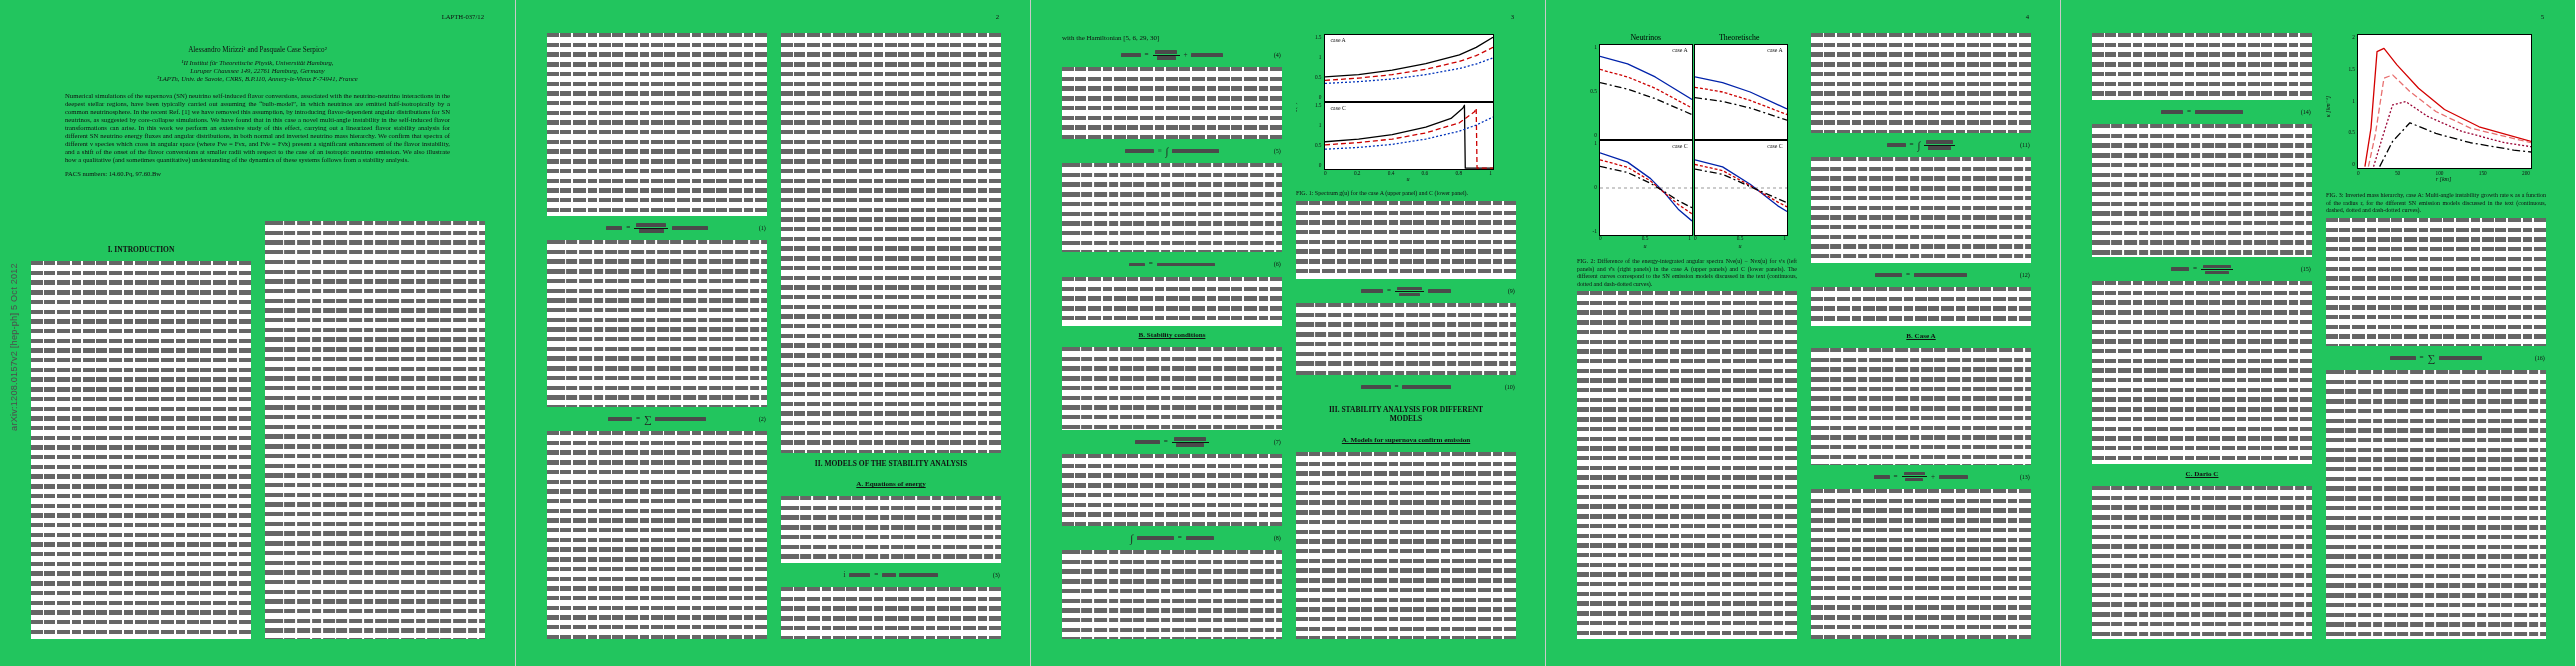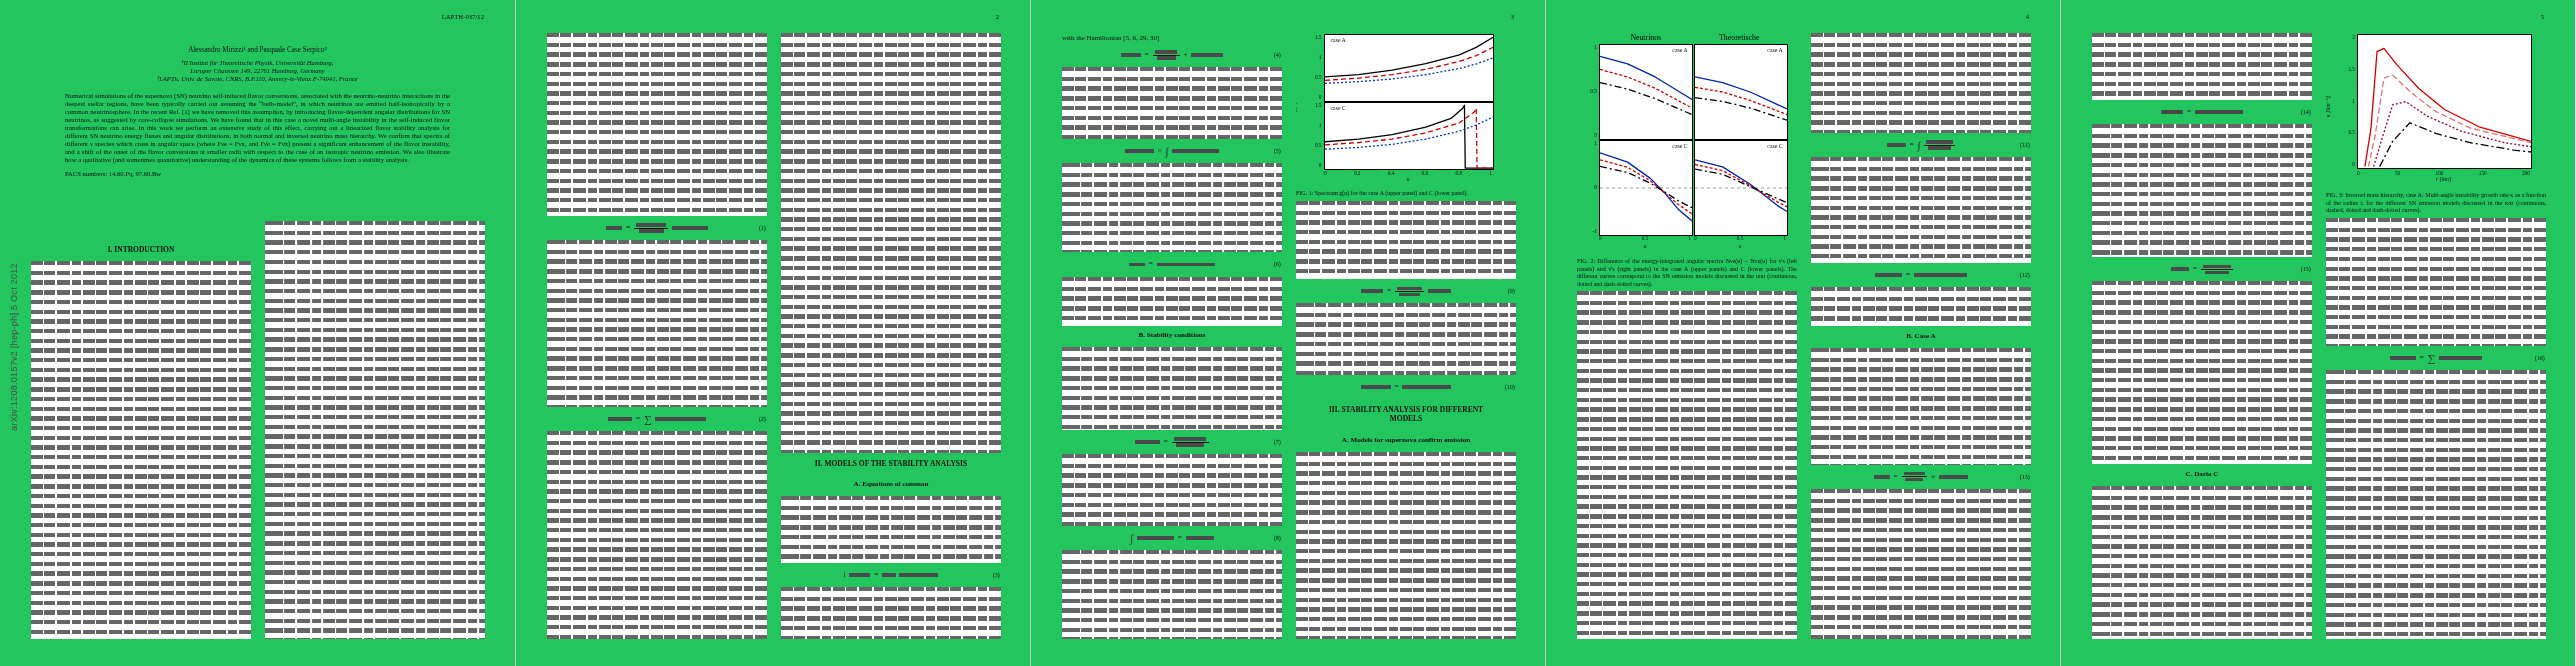--- a/index.html
+++ b/index.html
@@ -20,21 +20,21 @@
   .authors{margin-top:7.2px;font-size:7.2px;}
   .affil{font-size:6.6px;line-height:8px;font-style:italic;}
   .affil.first{margin-top:4.4px;}
   .abstract{margin:9px 34px 0;text-align:justify;font-size:6.7px;line-height:8px;}
   .pacs{margin:6.7px 34px 0;text-align:left;font-size:6.6px;}
 
   .col{position:absolute;width:220px;bottom:28px;display:flex;flex-direction:column;overflow:hidden;}
   .colL{left:31px;} .colR{left:265px;}
 
   .sec{flex:none;text-align:center;font-weight:bold;font-size:7.5px;line-height:9.4px;margin:5.6px 20px 6.7px;}
-  .subsec{flex:none;text-align:center;font-weight:bold;font-size:7.1px;line-height:9px;margin:5.6px 11px 6.7px;}
+  .subsec{flex:none;text-align:center;font-weight:bold;font-size:7.1px;line-height:9px;margin:5.6px 11px 6.7px;text-decoration:underline;}
   .lead{flex:none;font-size:7px;line-height:10px;}
 
   .greek{flex:none;width:100%;
     background-image:
       repeating-linear-gradient(90deg, rgba(0,0,0,0) 0 11.7px, #fff 11.7px 12.8px, rgba(0,0,0,0) 12.8px 24.5px,
         #fff 24.5px 26px, rgba(0,0,0,0) 26px 39px, #fff 39px 41px, rgba(0,0,0,0) 41px 50px, #fff 50px 52px),
       repeating-linear-gradient(180deg, var(--ink,#666) 0 4.4px, #fff 4.4px 9.7px);}
   .greek.g2{background-position:6.1px 0,0 0;}
   .greek.fill{flex:1 1 auto;}
 
@@ -117,21 +117,21 @@
             <span class="ebar" style="width:51px"></span>
           </span>
         <span class="eqnum">(2)</span>
       </div>
       <div class="greek fill"></div>
     </div>
 
     <div class="col colR" style="top:33px;">
       <div class="greek" style="height:420px;"></div>
       <div class="sec">II. MODELS OF THE STABILITY ANALYSIS</div>
-      <div class="subsec">A. Equations of common</div>
+      <div class="subsec">A. Equations of energy</div>
       <div class="greek g2" style="height:67px;"></div>
       <div class="eq">
         <span class="math">
             <span class="erel">i</span>
             <span class="ebar" style="width:21px"></span>
             <span class="erel">=</span>
             <span class="ebar" style="width:13.3px"></span>
             <span class="ebar" style="width:39px"></span>
           </span>
         <span class="eqnum">(3)</span>

